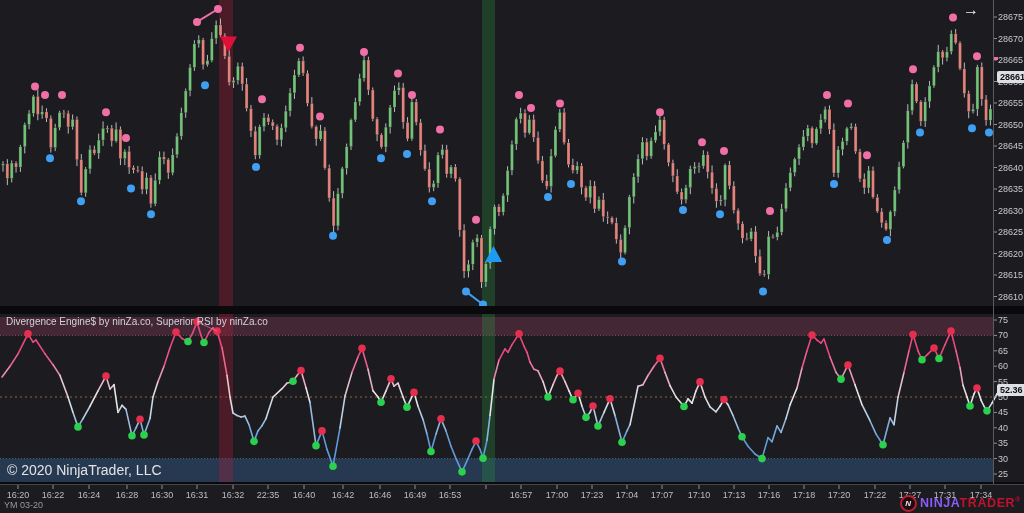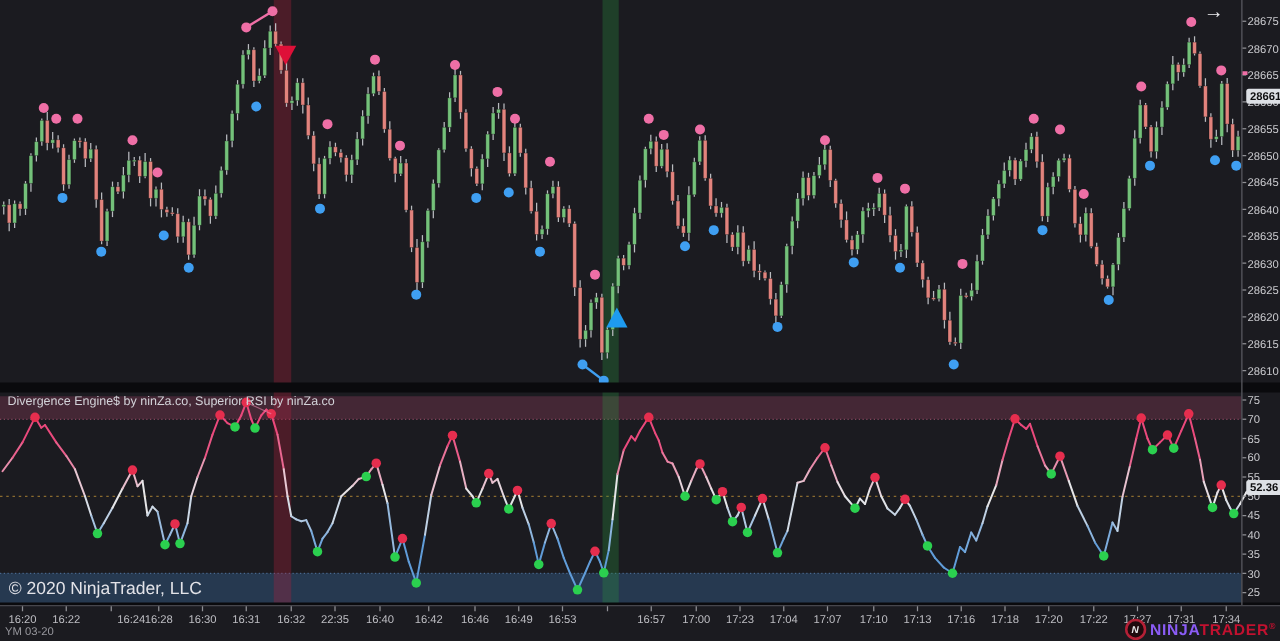--- a/index.html
+++ b/index.html
@@ -901,21 +901,21 @@
       <div class="axis-label" style="top: 392px; text-align: center;">50</div>
       <div class="axis-label" style="top: 407.4px;">45</div>
       <div class="axis-label" style="top: 422.8px;">40</div>
       <div class="axis-label" style="top: 438.2px;">35</div>
       <div class="axis-label" style="top: 453.6px;">30</div>
       <div class="axis-label" style="top: 469px;">25</div>
     </div>
   <div id="time-axis-labels">
       <div class="time-label" style="left: 18px; top: 490px;">16:20</div>
       <div class="time-label" style="left: 53px; top: 490px;">16:22</div>
-      <div class="time-label" style="left: 89px; top: 490px; margin-left: 16px;">16:24</div>
+      <div class="time-label" style="left: 89px; top: 490px;">16:24</div>
       <div class="time-label" style="left: 127px; top: 490px;">16:28</div>
       <div class="time-label" style="left: 162px; top: 490px;">16:30</div>
       <div class="time-label" style="left: 197px; top: 490px;">16:31</div>
       <div class="time-label" style="left: 233px; top: 490px;">16:32</div>
       <div class="time-label" style="left: 268px; top: 490px;">22:35</div>
       <div class="time-label" style="left: 304px; top: 490px;">16:40</div>
       <div class="time-label" style="left: 343px; top: 490px;">16:42</div>
       <div class="time-label" style="left: 380px; top: 490px;">16:46</div>
       <div class="time-label" style="left: 415px; top: 490px;">16:49</div>
       <div class="time-label" style="left: 450px; top: 490px;">16:53</div>

